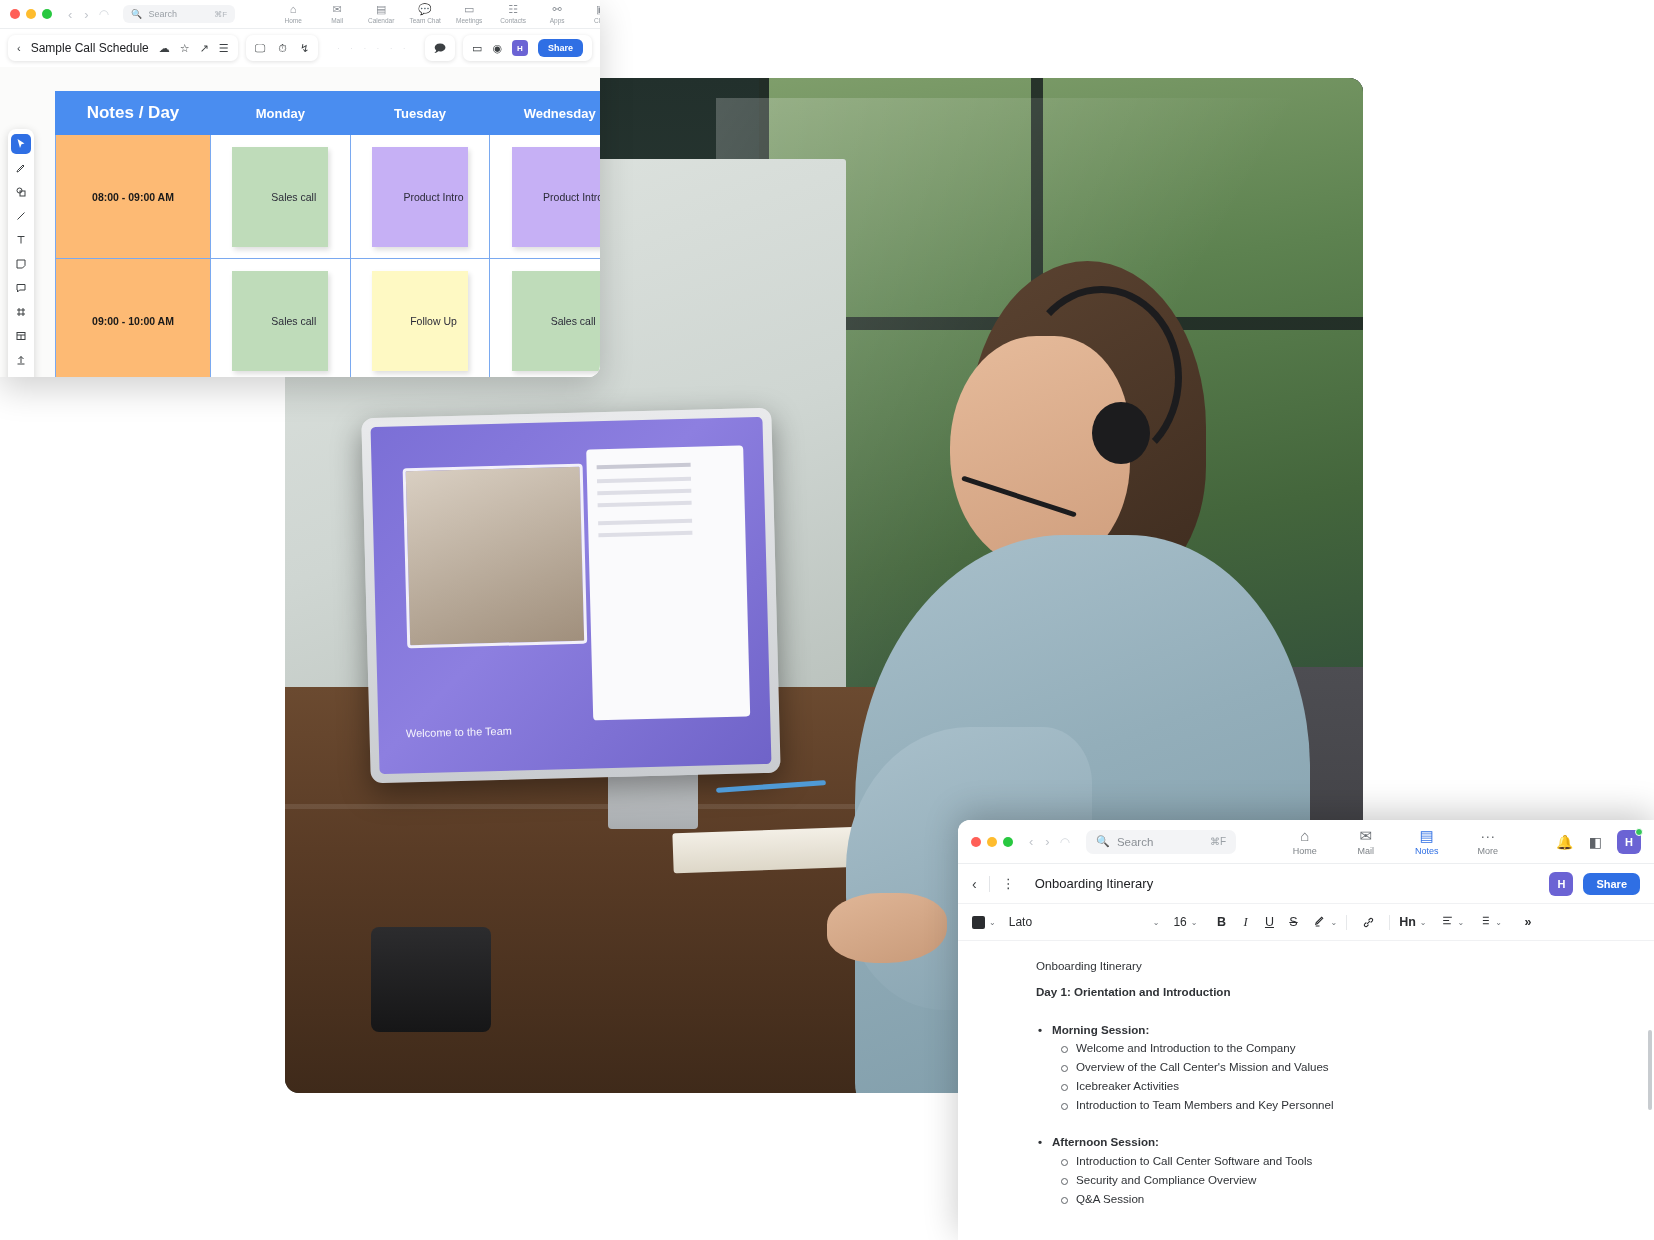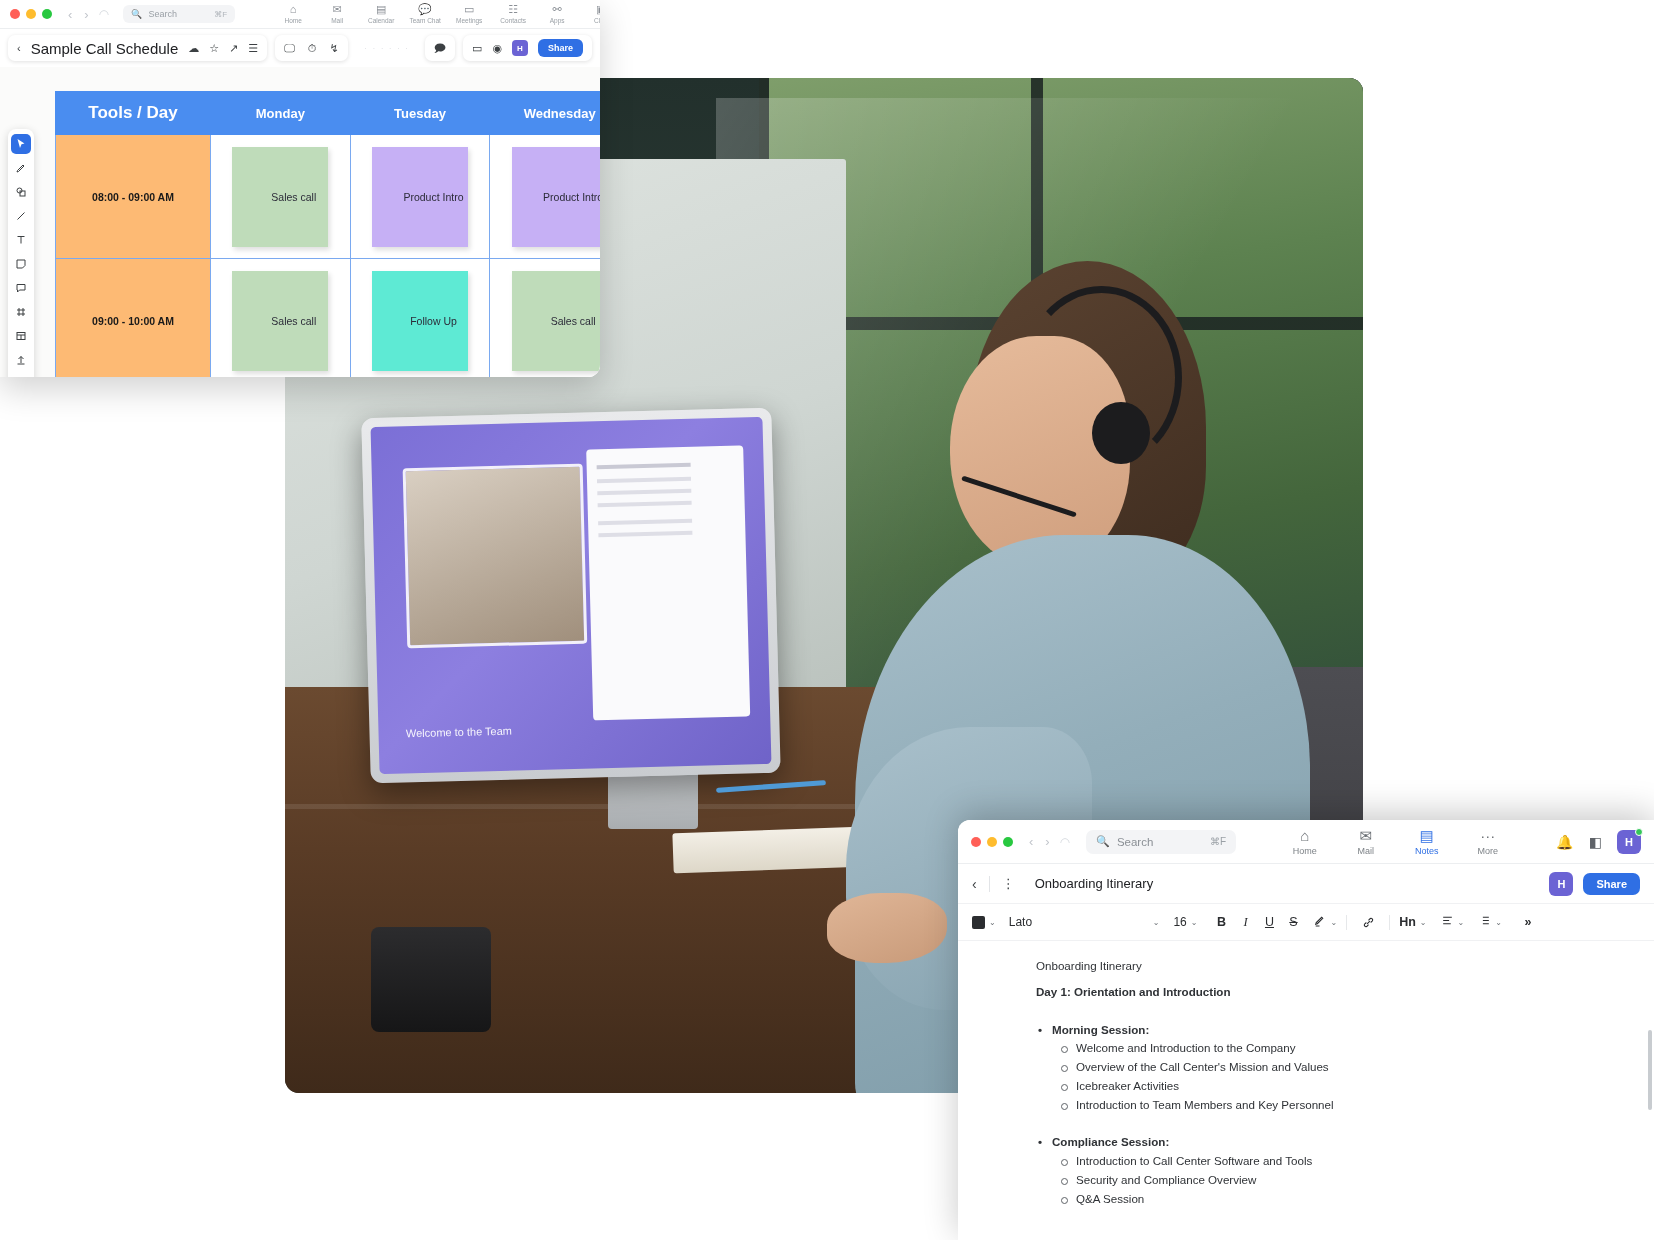--- a/index.html
+++ b/index.html
@@ -180,21 +180,21 @@
     height: 38px; display:flex; align-items:center; padding: 0 8px;
     background:#fff; position:relative;
   }
   .tb-group {
     display:flex; align-items:center; gap: 10px; height: 26px;
     background:#fff; border-radius:7px; padding: 0 9px;
     box-shadow: 0 1px 4px rgba(0,0,0,.12);
   }
   .tb-group.g2 { margin-left: 8px; gap: 13px; }
   .tb-back { color:#3c4043; font-size:11px; }
-  .tb-title { font-size:15px; color:#202124; white-space:nowrap; }
+  .tb-title { font-size:12px; color:#202124; white-space:nowrap; }
   .tb-ic { font-size:11px; color:#3c4043; cursor:pointer; line-height:1; }
   .tb-dots { flex:1; display:flex; justify-content:space-around; color:#dadce0; font-size:7px; padding: 0 14px;}
   .tb-right { display:flex; align-items:center; gap: 8px; }
   .tb-avatar {
     width:16px; height:16px; border-radius:4px; background:#6b63d4; color:#fff;
     font-size:8px; display:flex; align-items:center; justify-content:center; font-weight:bold;
   }
   .tb-share {
     background:#2f6fe4; color:#fff; font-size:9px; font-weight:600;
     padding: 4px 10px; border-radius:6px; border:none; cursor:pointer;
@@ -233,21 +233,21 @@
   }
   .note {
     width: 96px; height: 100px; margin: 8px auto;
     display:flex; align-items:center; justify-content:center;
     font-size:10.5px; color:#2b2b38;
     box-shadow: 2px 3px 5px rgba(0,0,0,.13);
     padding-left: 27px;
   }
   .note.green { background:#bfdcba; }
   .note.purple { background:#c6b0f5; }
-  .note.blue { background:#5eead4; }
+  .note.blue { background:#fef9c3; }
 
   
   .win2 {
     position:absolute; left: 958px; top: 820px; width: 696px; height: 420px;
     background:#fff; border-radius: 12px 0 0 0;
     box-shadow: 0 -6px 34px rgba(0,0,0,.22);
     overflow:hidden;
   }
   .w2-titlebar {
     height: 44px; display:flex; align-items:center; gap:10px; padding: 0 13px;
@@ -505,21 +505,21 @@
             </svg>
         </div>
         <div class="tool">
           
         </div>
       </div>
 
       <table class="sched">
         <thead>
           <tr>
-            <th class="timecol">Tools / Day</th>
+            <th class="timecol">Notes / Day</th>
             <th>Monday</th>
             <th>Tuesday</th>
             <th>Wednesday</th>
           </tr>
         </thead>
         <tbody>
           <tr>
             <td class="timecell">08:00 - 09:00 AM</td>
             <td>
                 <div class="note green">Sales call</div>
@@ -665,21 +665,21 @@
 
     <div class="w2-body">
       <div class="plain">Onboarding Itinerary</div>
       <div class="h-day">Day 1: Orientation and Introduction</div>
       <ul>
         <li class="lvl1">Morning Session:</li>
         <li class="lvl2">Welcome and Introduction to the Company</li>
         <li class="lvl2">Overview of the Call Center's Mission and Values</li>
         <li class="lvl2">Icebreaker Activities</li>
         <li class="lvl2">Introduction to Team Members and Key Personnel</li>
-        <li class="lvl1">Compliance Session:</li>
+        <li class="lvl1">Afternoon Session:</li>
         <li class="lvl2">Introduction to Call Center Software and Tools</li>
         <li class="lvl2">Security and Compliance Overview</li>
         <li class="lvl2">Q&amp;A Session</li>
       </ul>
     </div>
     <div class="w2-scroll"></div>
   </div>
 
 </div>
 

